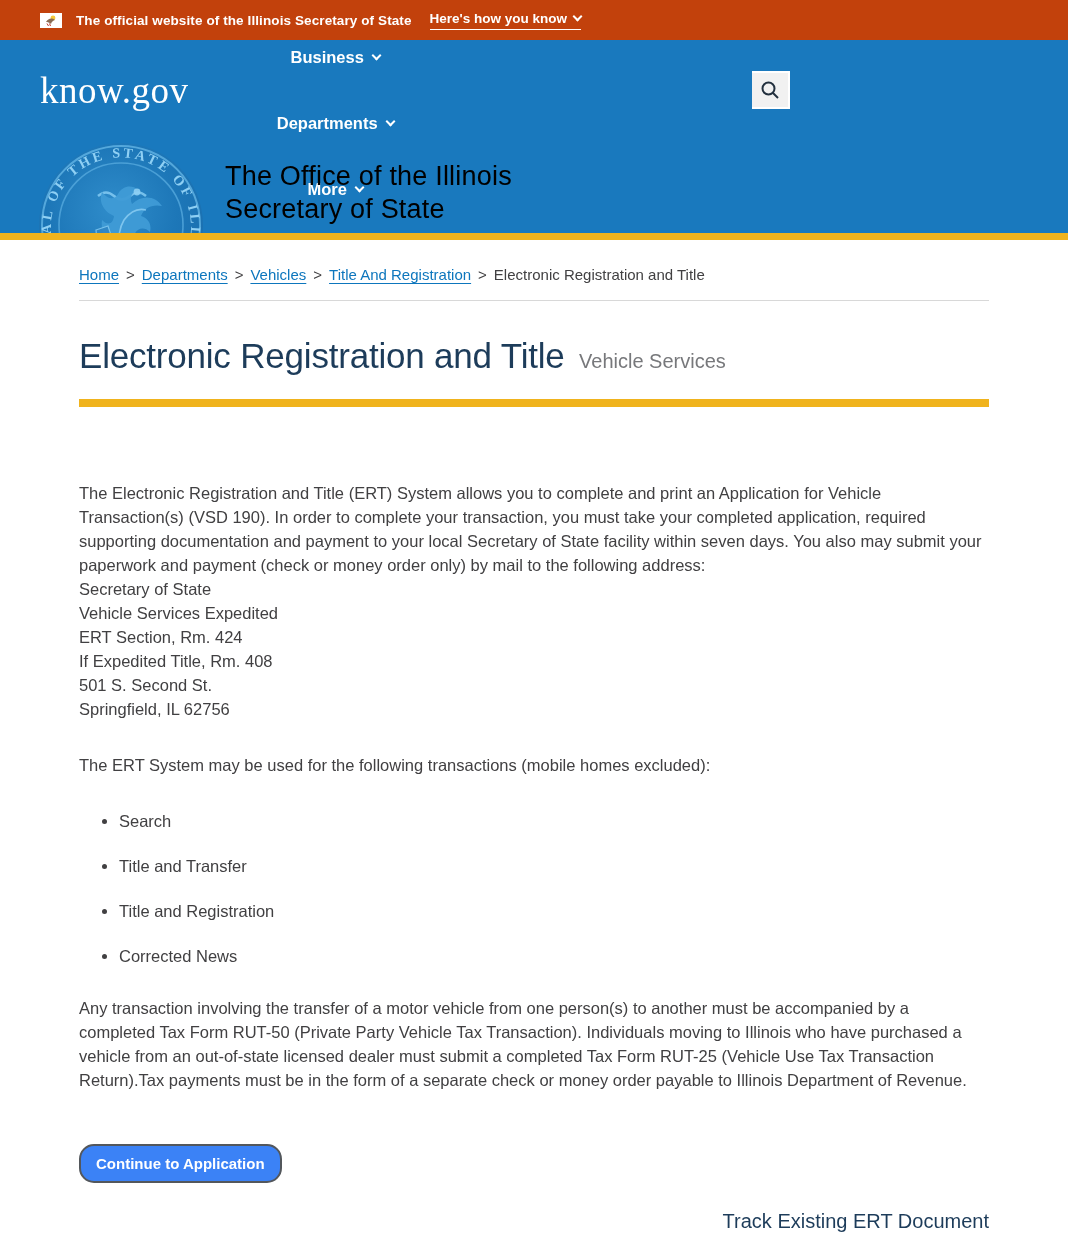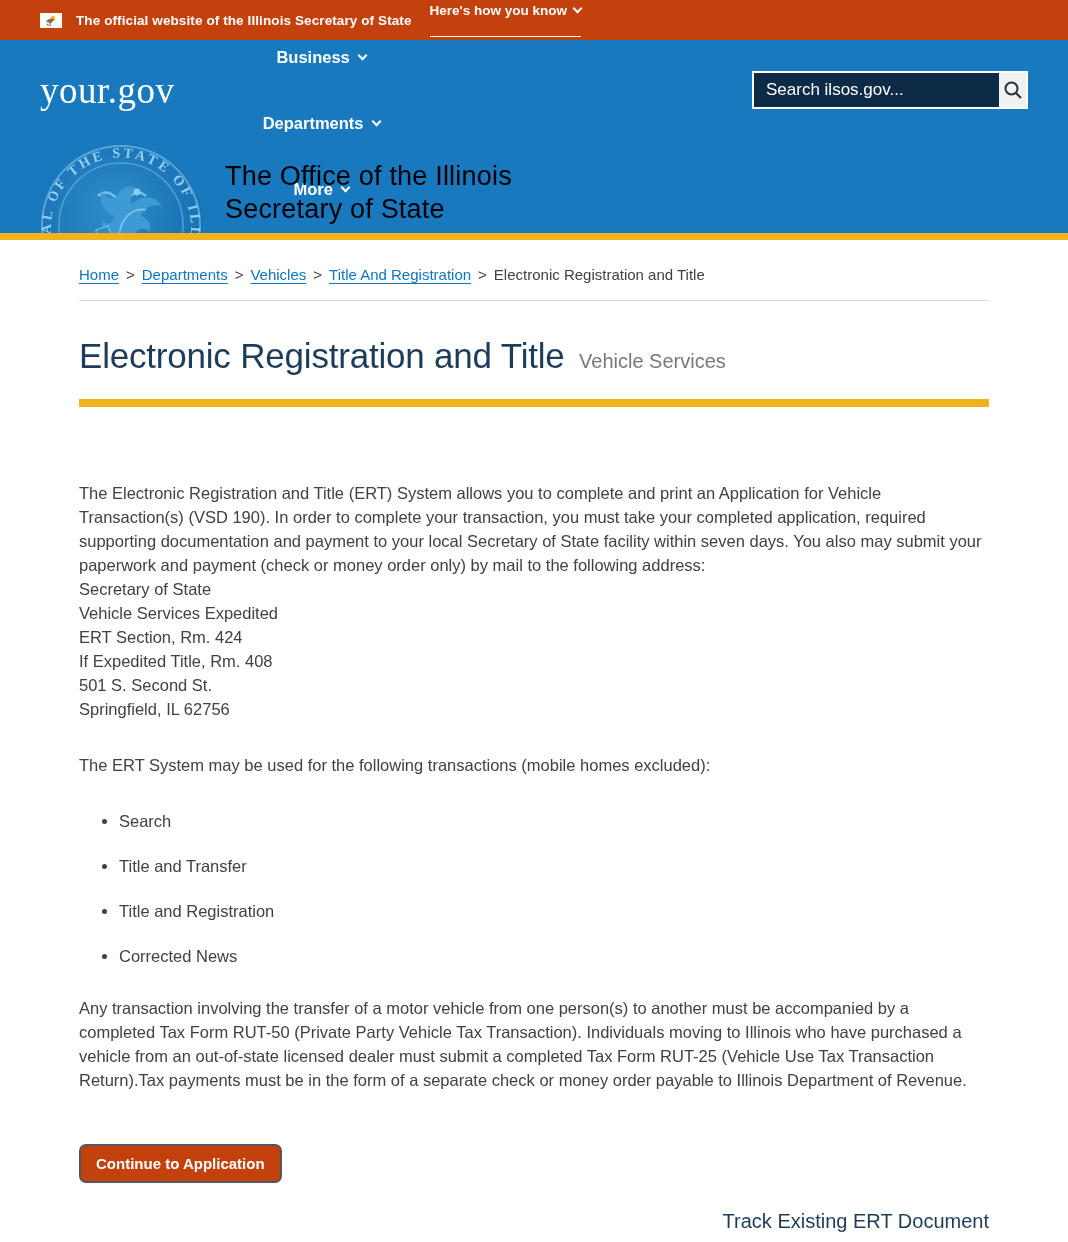--- a/index.html
+++ b/index.html
@@ -9,21 +9,21 @@
 
   
   .topbar {
     background:#c2410c; height:40px; display:flex; align-items:center;
     padding:0 40px; color:#fff; font-size:13.5px; font-weight:bold;
   }
   .topbar .flag { margin-right:14px; display:flex; align-items:center; }
   .topbar .official { letter-spacing:.1px; }
   .heres-how {
     margin-left:18px; display:inline-flex; align-items:center; gap:7px;
-    border-bottom:1px solid #fff; padding-bottom:18px; color:#fff; text-decoration:none;
+    border-bottom:1px solid #fff; padding-bottom:3px; color:#fff; text-decoration:none;
   }
   .topbar-links { margin-left:auto; display:flex; gap:17px; }
   .topbar-links a { color:#fff; text-decoration:none; }
 
   .chev {
     display:inline-block; width:7px; height:7px;
     border-right:2px solid #fff; border-bottom:2px solid #fff;
     transform:rotate(45deg); margin-top:-4px;
   }
 
@@ -81,23 +81,23 @@
   .address-block { margin-top:0; }
   .transactions-intro { margin-top:32px; }
 
   ul.transactions { margin:33px 0 0 0; padding-left:40px; }
   ul.transactions li { margin-bottom:23px; font-size:16.5px; line-height:22px; }
   ul.transactions li:last-child { margin-bottom:0; }
 
   .tax-paragraph { margin-top:29px; }
 
   .continue-btn {
-    margin-top:52px; display:inline-block; background:#c2410c; color:#fff;
+    margin-top:52px; display:inline-block; background:#3b82f6; color:#fff;
     font-weight:bold; font-size:15px; font-family:"Liberation Sans", sans-serif;
-    padding:9px 15px; border:2px solid #53575c; border-radius:7px; cursor:pointer;
+    padding:9px 15px; border:2px solid #53575c; border-radius:15px; cursor:pointer;
   }
 
   .track-heading { margin:27px 0 0 0; font-size:20px; font-weight:400; color:#1d3c5a;text-align:right; }
 </style>
 </head>
 <body>
 
 <div class="topbar">
   <span class="flag">
     <svg width="22" height="15" viewBox="0 0 22 15">
@@ -109,41 +109,40 @@
   </span>
   <span class="official">The official website of the Illinois Secretary of State</span>
   <a class="heres-how">
     <span>Here's how you know</span>
     <span class="chev"></span>
   </a>
 </div>
 
 <div class="header-main">
   <div class="nav-row">
-    <a class="logo">your.gov</a>
+    <a class="logo">know.gov</a>
     <nav class="main-nav">
       <a>
         <span>DMV Services</span>
         <span class="chev"></span>
       </a>
       <a>
         <span>Business</span>
         <span class="chev"></span>
       </a>
       <a>
         <span>Departments</span>
         <span class="chev"></span>
       </a>
       <a>
         <span>More</span>
         <span class="chev"></span>
       </a>
     </nav>
     <div class="search-wrap">
-      <input class="search-input" type="text" placeholder="Search ilsos.gov..." style="">
       <button class="search-btn">
         <svg width="20" height="20" viewBox="0 0 20 20">
           <circle cx="8.5" cy="8.5" r="6" fill="none" stroke="#22303e" stroke-width="2"></circle>
           <line x1="13" y1="13" x2="18" y2="18" stroke="#22303e" stroke-width="2"></line>
         </svg>
       </button>
     </div>
   </div>
 
   <div class="banner-row">

